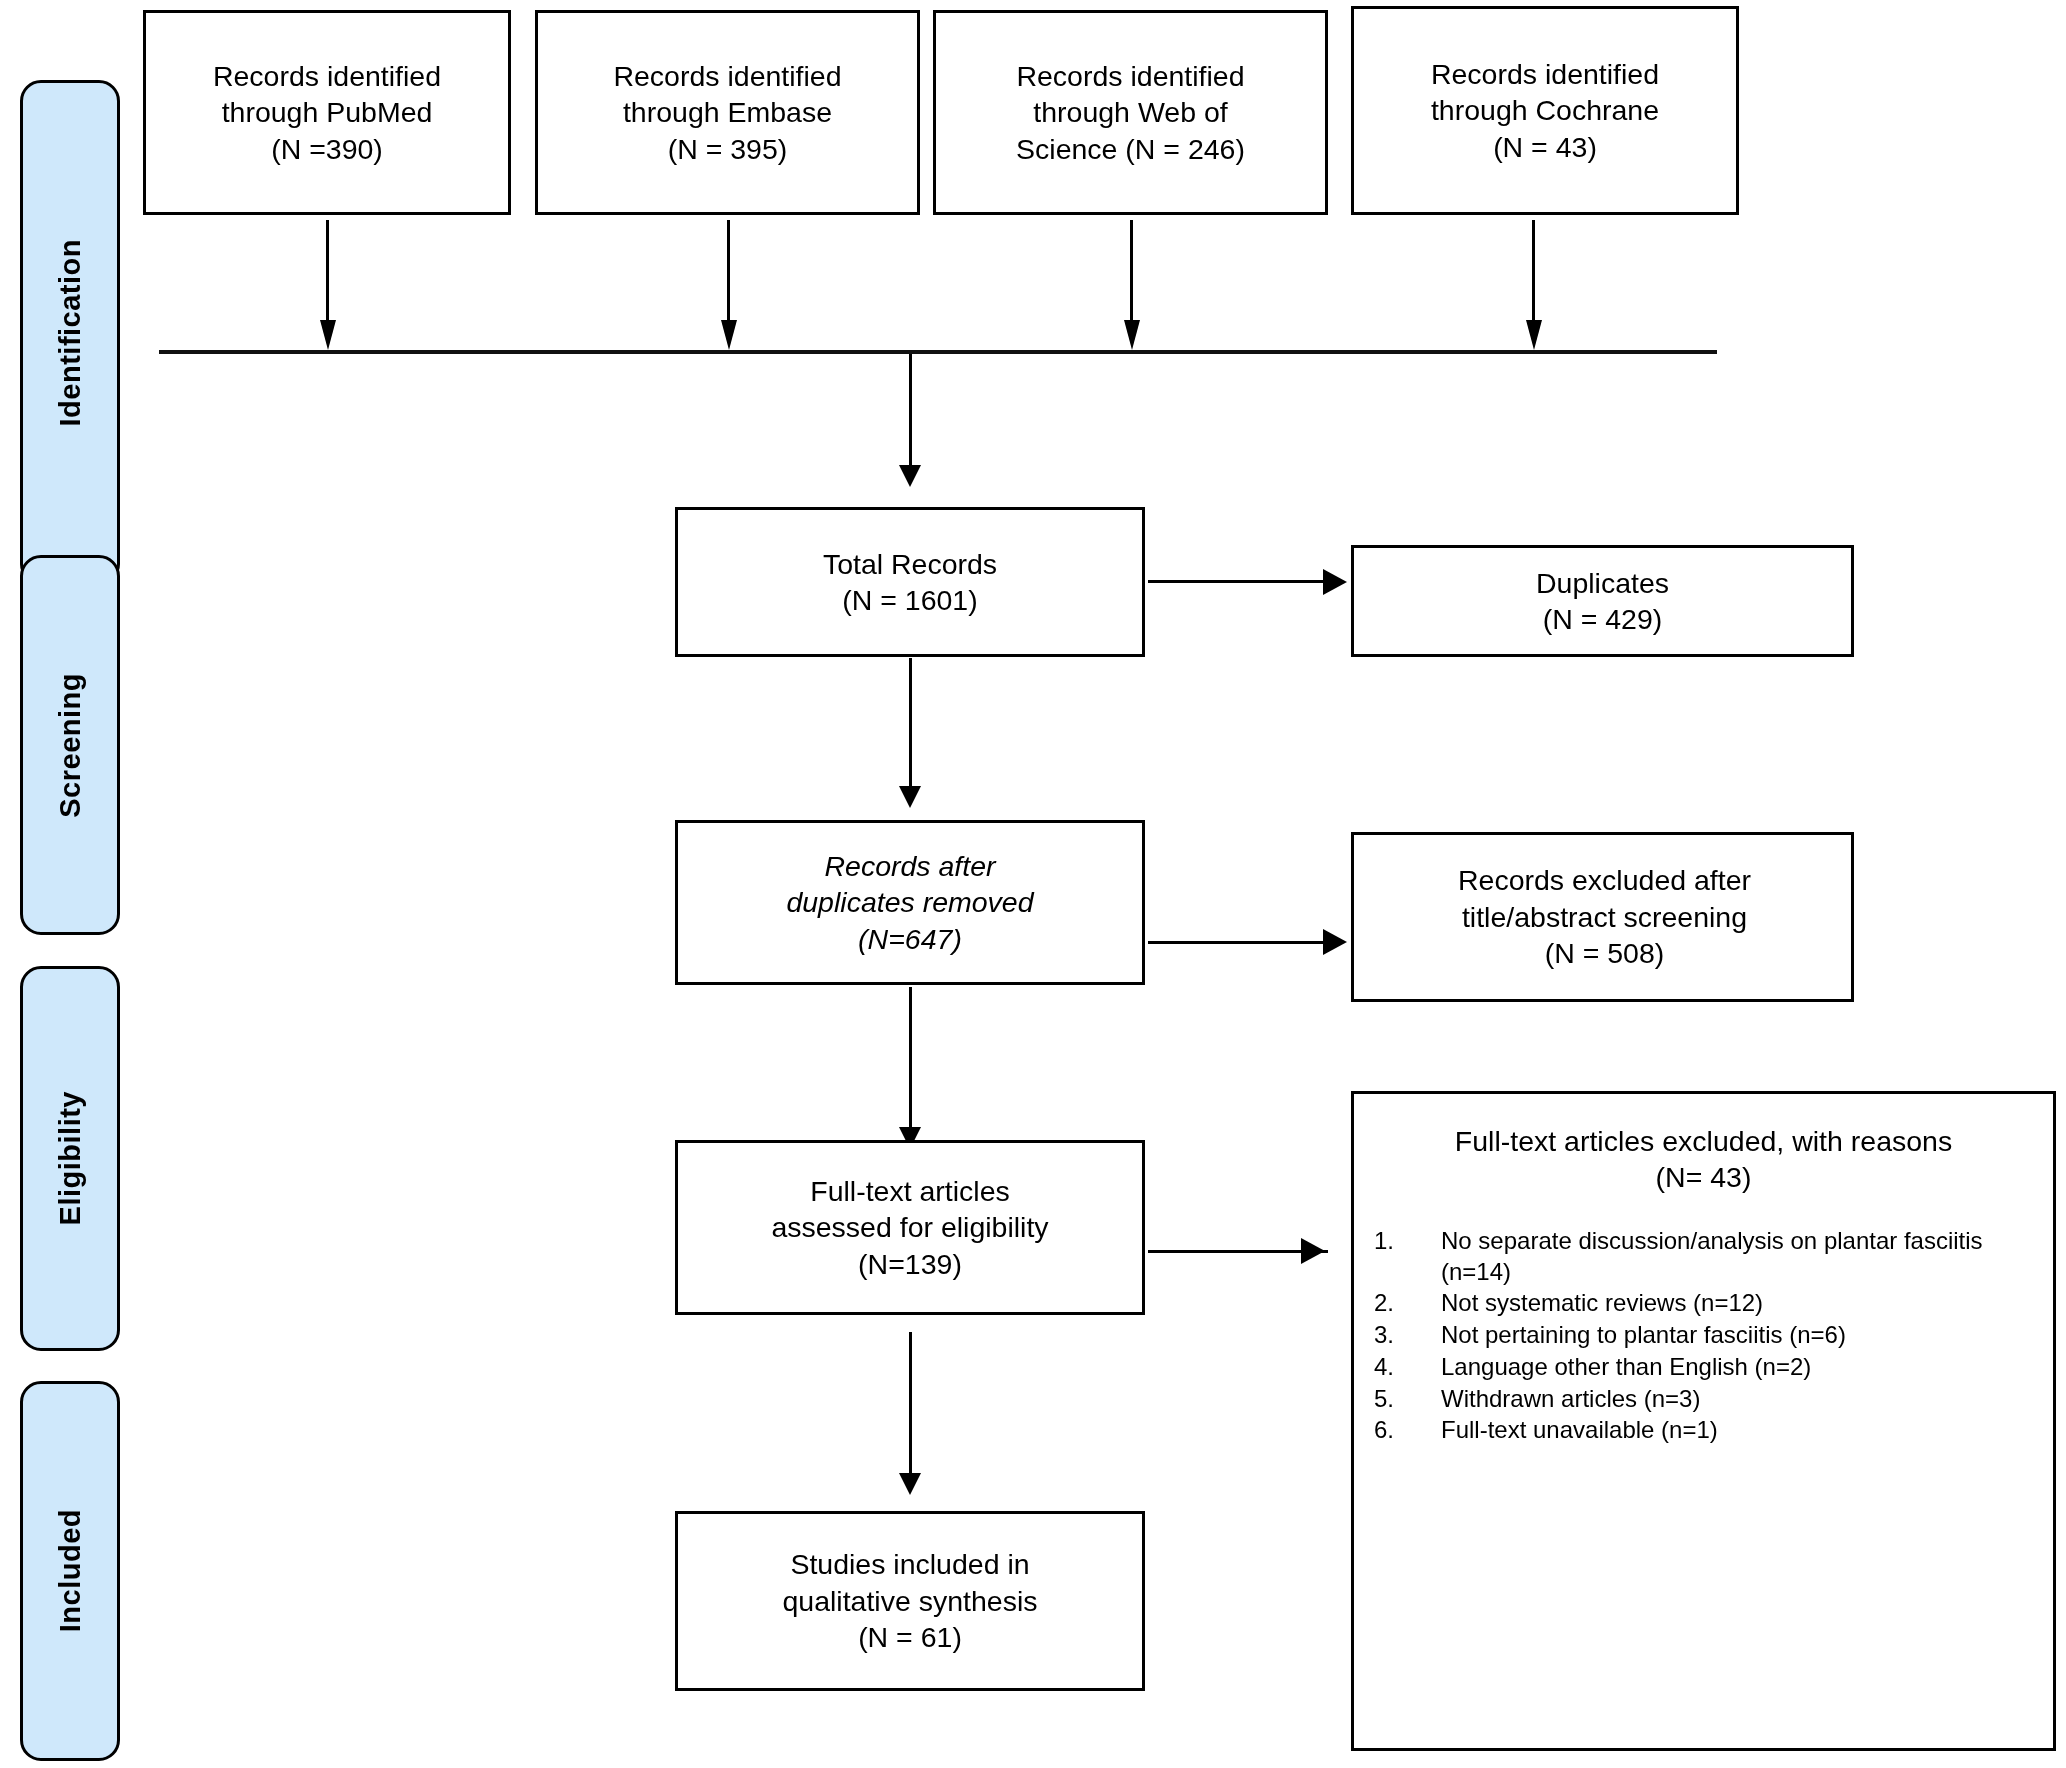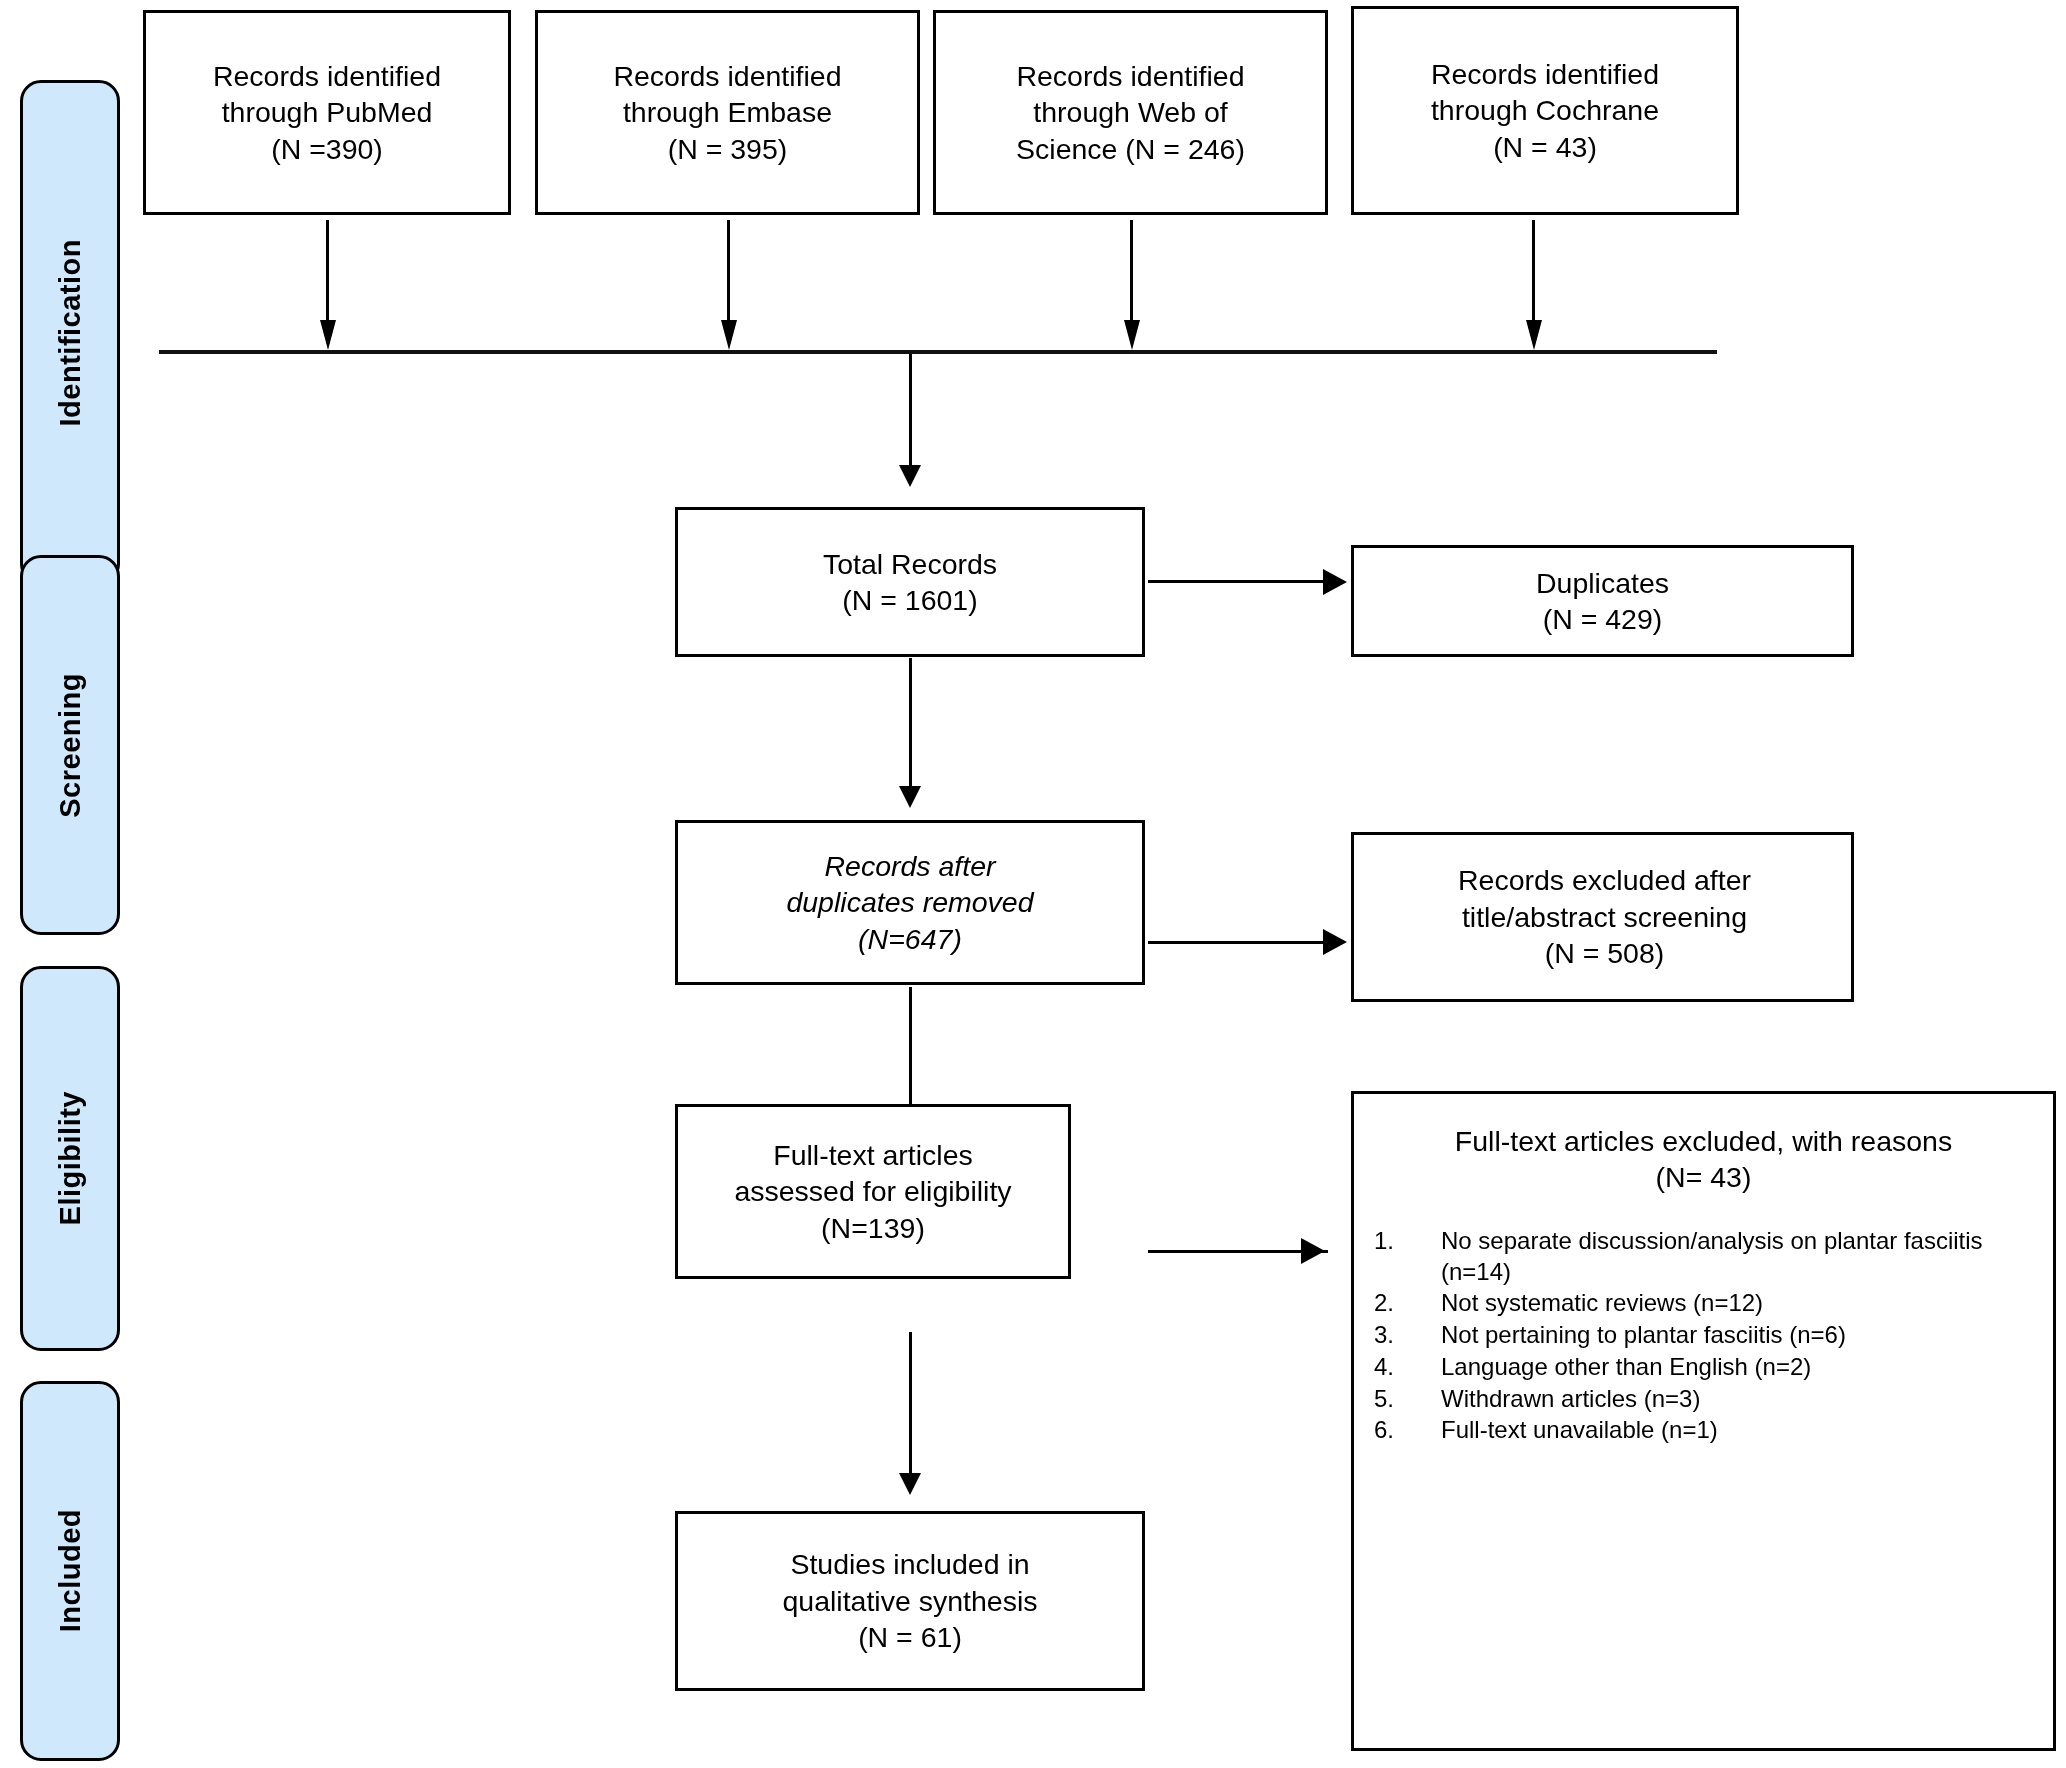--- a/index.html
+++ b/index.html
@@ -222,21 +222,21 @@
 
   <div class="box" style="left:1351px; top:832px; width:503px; height:170px;padding-left:11px;">
     <span class="line">Records excluded after</span>
     <span class="line">title/abstract screening</span>
     <span class="line">(N = 508)</span>
   </div>
 
   <div class="vline" style="left:909px; top:987px; height:150px;"></div>
   <div class="arrow-down" style="left:899px; top:1127px;"></div>
 
-  <div class="box" style="left:675px; top:1104px; width:396px; height:175px;">
+  <div class="box" style="left:675px; top:1140px; width:470px; height:175px;">
     <span class="line">Full-text articles</span>
     <span class="line">assessed for eligibility</span>
     <span class="line">(N=139)</span>
   </div>
 
   <div class="hline" style="left:1148px; top:1250px; width:180px;"></div>
   <div class="arrow-right" style="left:1301px; top:1238px;"></div>
 
   <div class="box reasons" style="left:1351px; top:1091px; width:705px; height:660px;">
     <div class="reasons-head">

